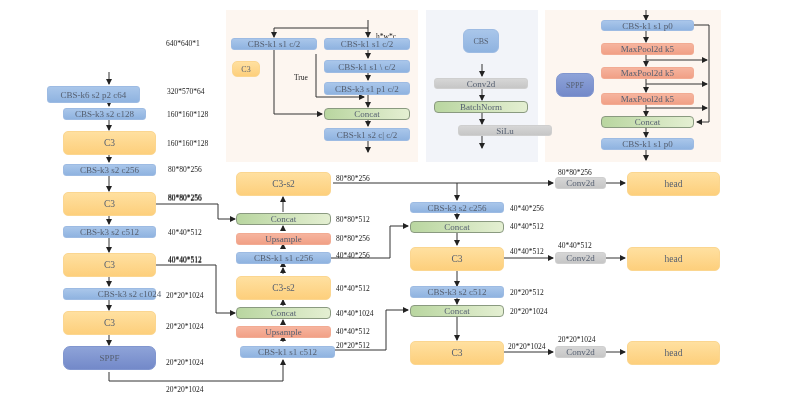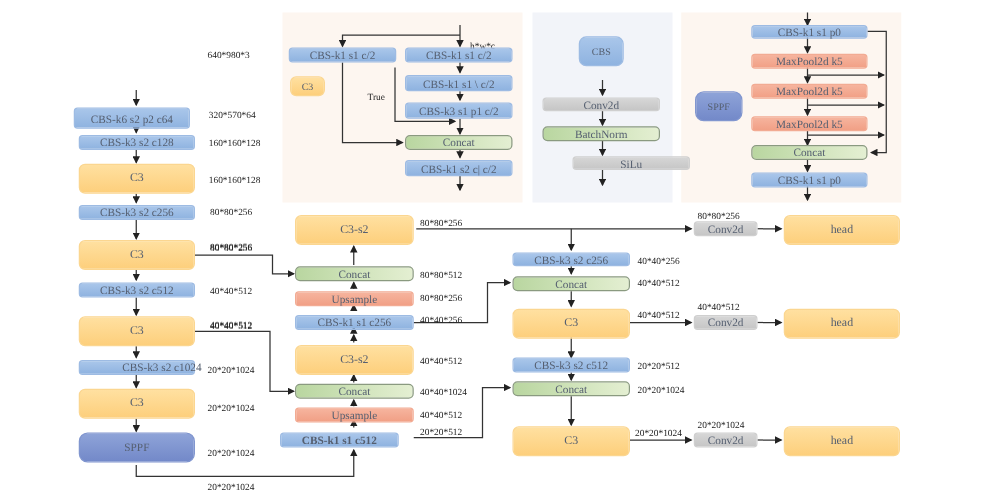--- a/index.html
+++ b/index.html
@@ -102,26 +102,26 @@
       <line x1="646" y1="104" x2="646" y2="116"></line>
       <line x1="646" y1="128" x2="646" y2="137"></line>
       <line x1="646" y1="149" x2="646" y2="160"></line>
       <polyline points="694,25 709,25 709,122 697,122"></polyline>
       <line x1="646" y1="60" x2="707" y2="60"></line>
       <line x1="646" y1="84" x2="707" y2="84"></line>
       <line x1="646" y1="108" x2="707" y2="108"></line>
     </g>
   </svg>
 
-  <div class="label" style="left:166px;top:39px;">640*980*3</div>
-
-  <div class="node blue" style="left:59px;top:86px;width:93px;height:17px;">CBS-k6 s2 p2 c64</div>
+  <div class="label" style="left:166px;top:39px;">640*640*1</div>
+
+  <div class="node blue" style="left:47px;top:86px;width:93px;height:17px;">CBS-k6 s2 p2 c64</div>
   <div class="label" style="left:167px;top:87px;">320*570*64</div>
 
-  <div class="node blue" style="left:63px;top:108px;width:93px;height:12px;">CBS-k3 s2 c128</div>
+  <div class="node blue" style="left:63px;top:108px;width:83px;height:12px;">CBS-k3 s2 c128</div>
   <div class="label" style="left:167px;top:110px;">160*160*128</div>
 
   <div class="node orange" style="left:63px;top:131px;width:93px;height:24px;">C3</div>
   <div class="label" style="left:167px;top:139px;">160*160*128</div>
 
   <div class="node blue" style="left:63px;top:164px;width:93px;height:12px;">CBS-k3 s2 c256</div>
   <div class="label" style="left:168px;top:165px;">80*80*256</div>
 
   <div class="node orange" style="left:63px;top:192px;width:93px;height:24px;">C3</div>
   <div class="label" style="left:168px;top:193px;">80*80*256</div>
@@ -174,21 +174,21 @@
   <div class="node blue" style="left:236px;top:252px;width:95px;height:12px;">CBS-k1 s1 c256</div>
   <div class="label" style="left:336px;top:251px;">40*40*256</div>
   <div class="label" style="left:168px;top:256px;">40*40*512</div>
 
   <div class="node orange" style="left:236px;top:276px;width:95px;height:24px;">C3-s2</div>
   <div class="label" style="left:336px;top:284px;">40*40*512</div>
   <div class="node green" style="left:236px;top:307px;width:95px;height:12px;">Concat</div>
   <div class="label" style="left:336px;top:309px;">40*40*1024</div>
   <div class="node salmon" style="left:236px;top:326px;width:95px;height:12px;">Upsample</div>
   <div class="label" style="left:336px;top:327px;">40*40*512</div>
-  <div class="node blue" style="left:224px;top:346px;width:95px;height:12px;font-weight:bold;">CBS-k1 s1 c512</div>
+  <div class="node blue" style="left:240px;top:346px;width:95px;height:12px;">CBS-k1 s1 c512</div>
   <div class="label" style="left:336px;top:341px;">20*20*512</div>
   <div class="label" style="left:166px;top:385px;">20*20*1024</div>
 
   <div class="node blue" style="left:410px;top:202px;width:94px;height:11px;">CBS-k3 s2 c256</div>
   <div class="label" style="left:510px;top:204px;">40*40*256</div>
   <div class="node green" style="left:410px;top:221px;width:94px;height:12px;">Concat</div>
   <div class="label" style="left:510px;top:222px;">40*40*512</div>
   <div class="node orange" style="left:410px;top:247px;width:94px;height:24px;">C3</div>
   <div class="label" style="left:510px;top:247px;">40*40*512</div>
   <div class="node blue" style="left:410px;top:286px;width:94px;height:12px;">CBS-k3 s2 c512</div>

